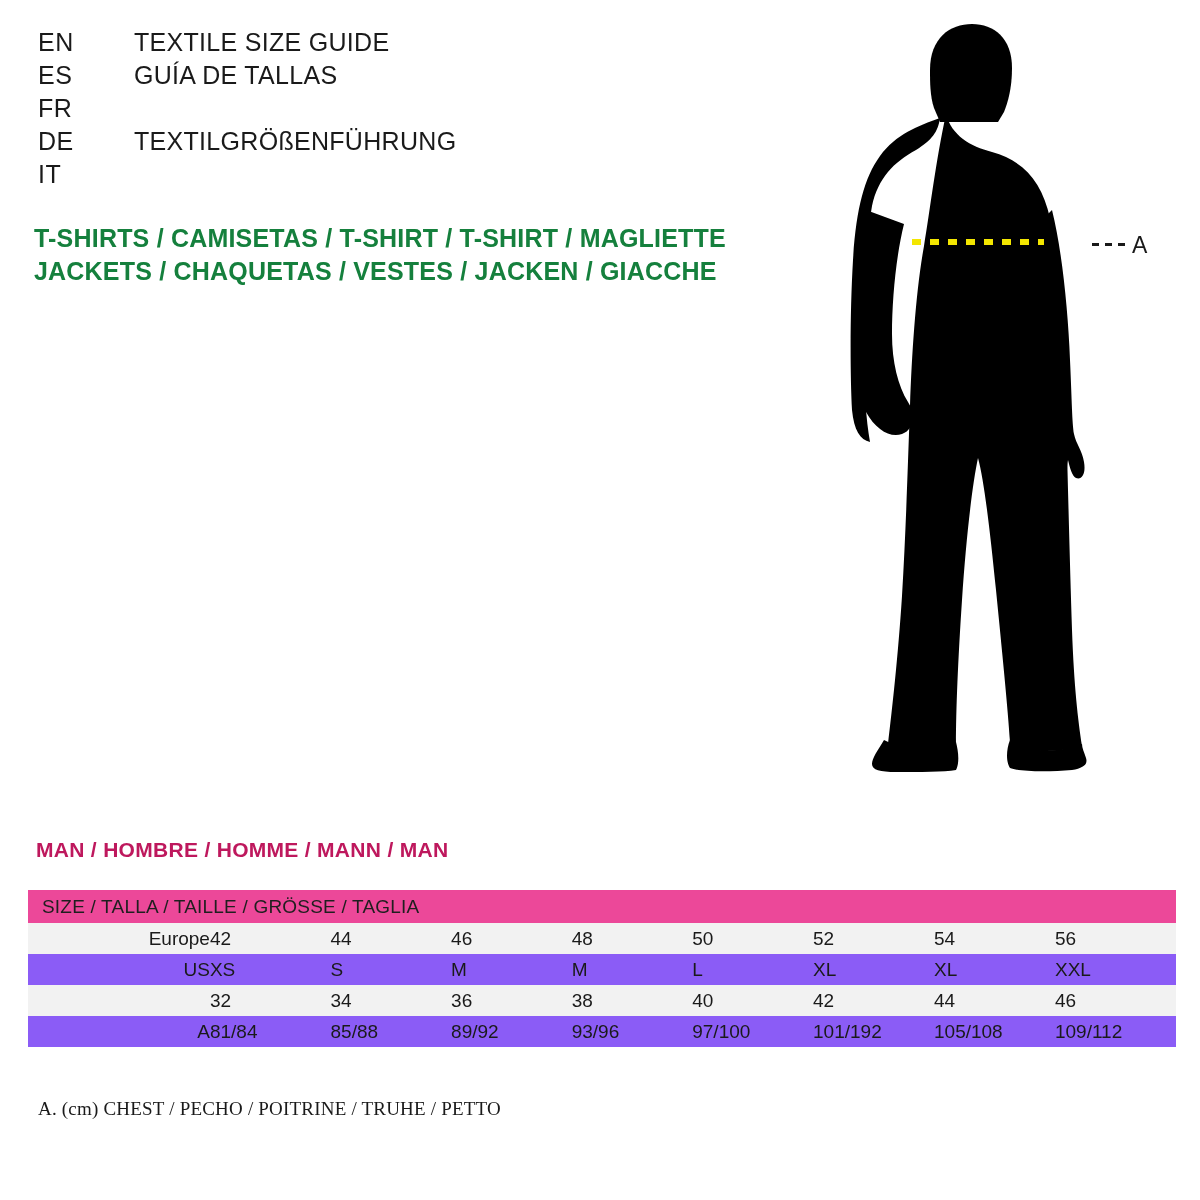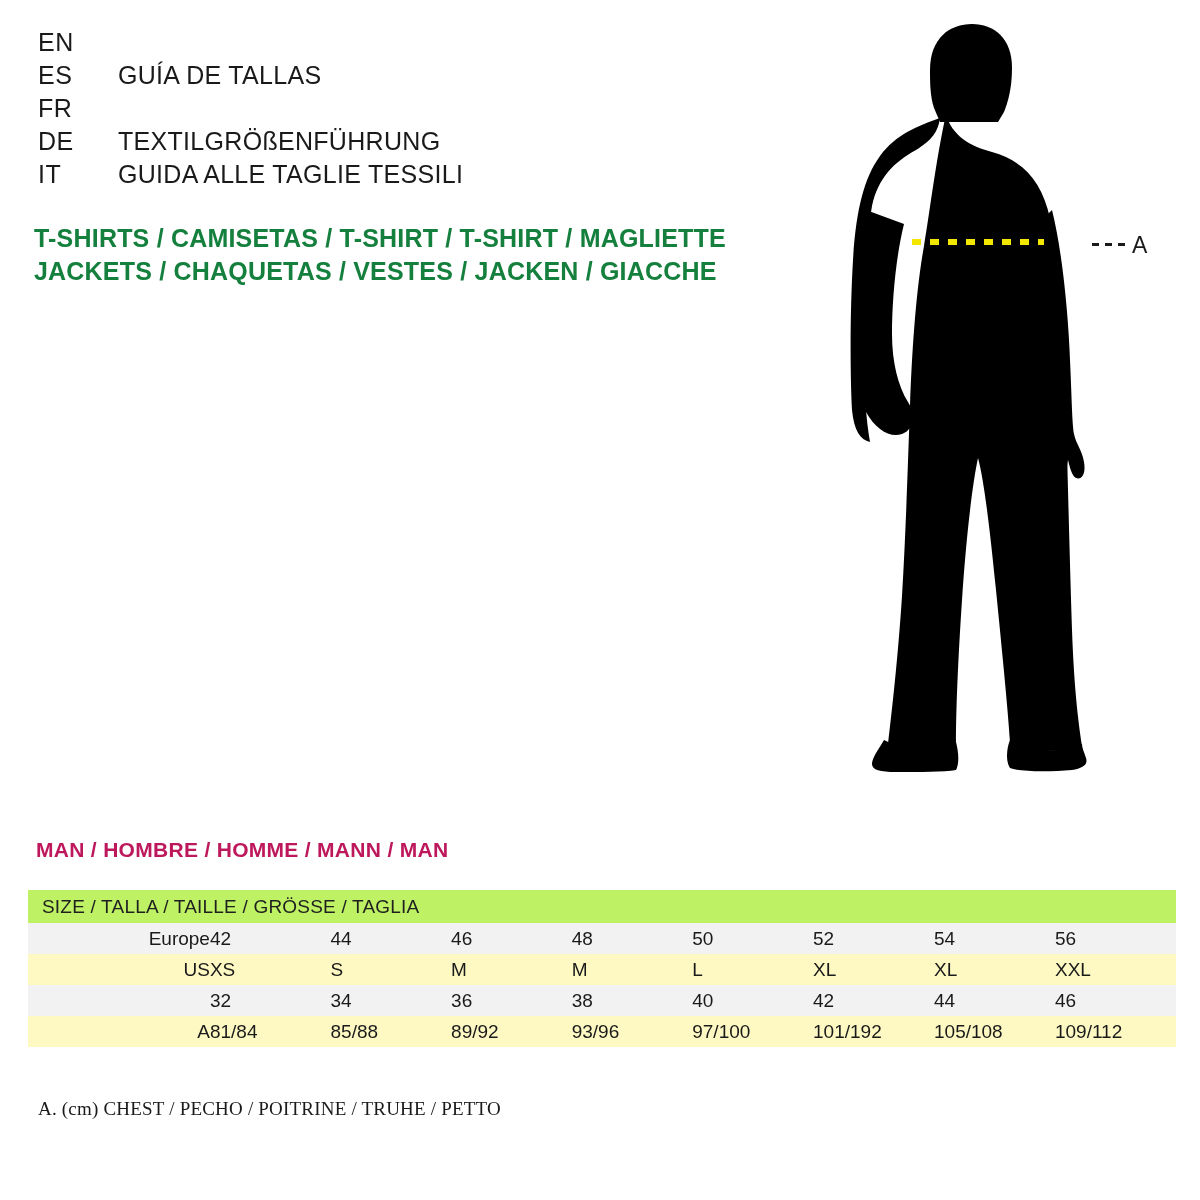--- a/index.html
+++ b/index.html
@@ -26,20 +26,21 @@
   .lang-block {
     position: absolute;
     left: 38px;
     top: 28px;
     width: 760px;
   }
   .lang-row {
     display: flex;
     align-items: baseline;
     height: 33px;
+    gap: 16px;
   }
   .lang-code {
     width: 80px;
     font-size: 25px;
     letter-spacing: 0.5px;
     color: #1a1a1a;
   }
   .lang-text {
     font-size: 25px;
     letter-spacing: 0.3px;
@@ -111,29 +112,29 @@
     border-collapse: collapse;
     font-size: 19px;
   }
   .size-table td {
     height: 31px;
     padding: 0;
     vertical-align: middle;
     color: #1a1a1a;
   }
   .size-table tr.header-row td {
-    background: #bef264;
+    background: #ec4899;
     color: #1f1f1f;
     font-size: 19px;
     padding-left: 14px;
     letter-spacing: 0.2px;
     height: 33px;
   }
   .size-table tr.shade td {
-    background: #fef9c3;
+    background: #8b5cf6;
   }
   .size-table tr.plain td {
     background: #f2f2f2;
   }
   .size-table td.label-cell {
     padding-left: 14px;
     text-align: right;
     width: 170px;
   }
   .size-table td.val {
@@ -151,35 +152,35 @@
   }
 </style>
 </head>
 <body>
 
 <div class="page">
 
   <div class="lang-block">
     <div class="lang-row">
       <div class="lang-code">EN</div>
+      <div class="lang-text">TEXTILE SIZE GUIDE</div>
     </div>
     <div class="lang-row">
       <div class="lang-code">ES</div>
       <div class="lang-text">GUÍA DE TALLAS</div>
     </div>
     <div class="lang-row">
       <div class="lang-code">FR</div>
     </div>
     <div class="lang-row">
       <div class="lang-code">DE</div>
       <div class="lang-text">TEXTILGRÖßENFÜHRUNG</div>
     </div>
     <div class="lang-row">
       <div class="lang-code">IT</div>
-      <div class="lang-text">GUIDA ALLE TAGLIE TESSILI</div>
     </div>
   </div>
 
   <div class="garment-lines">
     <div class="garment-line">T-SHIRTS / CAMISETAS / T-SHIRT / T-SHIRT / MAGLIETTE</div>
     <div class="garment-line">JACKETS / CHAQUETAS / VESTES / JACKEN / GIACCHE</div>
   </div>
 
   <div class="figure-area">
     <svg class="figure-svg" width="370" height="790" viewBox="0 0 370 790">

